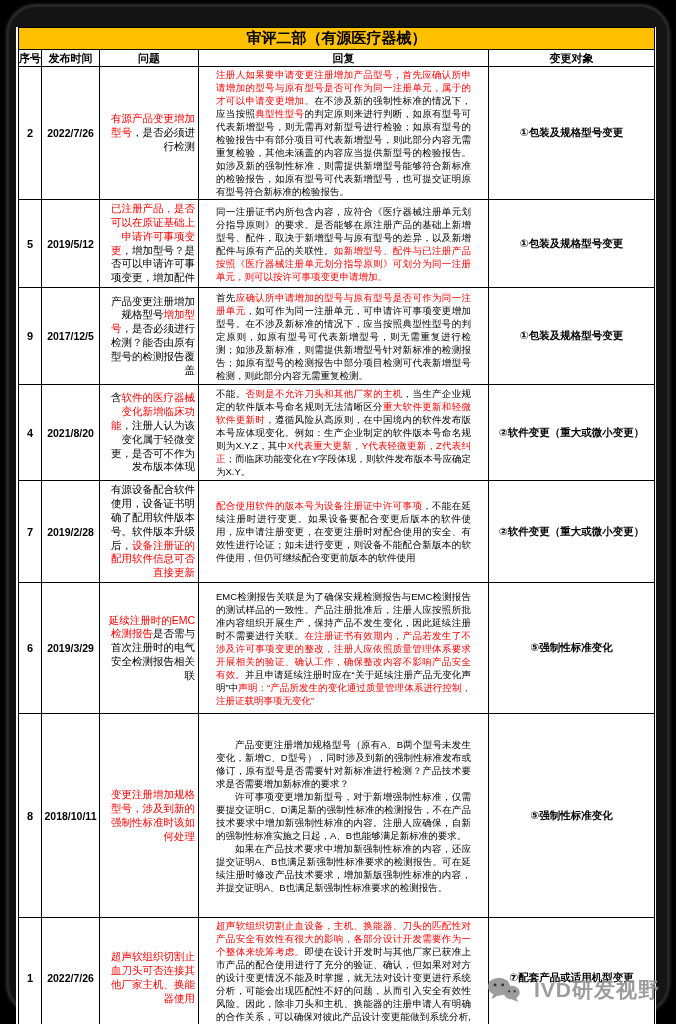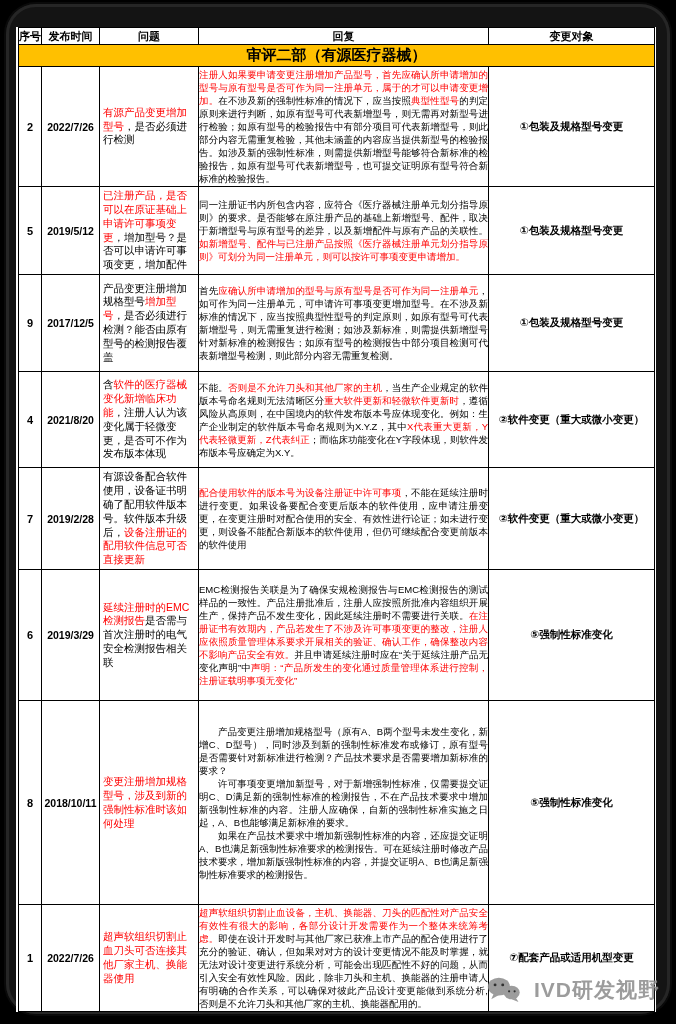--- a/index.html
+++ b/index.html
@@ -10,22 +10,22 @@
            border-radius:30px; background:#141414;
            box-shadow: inset 0 0 0 3px #262626, 0 0 0 2px #0a0a0a; }
   .sheet { position:absolute; left:16px; top:27px; width:640px; background:#ffffff; }
   table { border-collapse:collapse; table-layout:fixed; width:636px; margin:0 2px; }
   td, th { border:1px solid #000; vertical-align:middle; overflow:hidden; }
   .title-cell { background:#FFC000; text-align:center; font-weight:bold;
                 font-size:15px; color:#000; height:20px; padding:1px 0; }
   th { font-size:11px; font-weight:bold; text-align:center; height:17px; background:#fff; color:#000; }
   td.c-num  { text-align:center; font-size:11px; font-weight:bold; color:#000; }
   td.c-date { text-align:center; font-size:10.5px; font-weight:bold; color:#000; padding:0 1px;margin-left:18px; }
-  td.c-q    { font-size:10.5px; line-height:1.32; text-align:left; padding:2px 3px; color:#000; }
-  td.c-r    { font-size:9.5px;  line-height:13px; text-align:justify; padding:1px 0; color:#000; }
+  td.c-q    { font-size:10.5px; line-height:1.32; text-align:right; padding:2px 3px; color:#000; }
+  td.c-r    { font-size:9.5px;  line-height:13px; text-align:justify; padding:1px 17px; color:#000; }
   td.c-t    { font-size:10.5px; font-weight:bold; text-align:center; color:#000; padding:0 2px; }
   .red { color:#FF0000; }
   .blk { color:#000000; }
   .para.indent { text-indent:2em; }
   .watermark { position:absolute; right:16px; top:976px; display:flex; align-items:center;
                gap:13px; color:#8f8f8f; opacity:.88; z-index:5; }
   .watermark .wm-text { font-size:21px; font-weight:bold; letter-spacing:1px;
                         color:#8f8f8f; font-family:"Liberation Sans",sans-serif; }
   .wm-icon { width:34px; height:28px; }
 </style>
@@ -39,28 +39,28 @@
     <table>
       <colgroup>
         <col style="width:23px">
           <col style="width:58px">
           <col style="width:99px">
         <col style="width:290px">
           <col style="width:166px">
       </colgroup>
       <thead>
         <tr>
+          <td class="title-cell" colspan="5">审评二部（有源医疗器械）</td>
+        </tr>
+        <tr>
           <th>序号</th>
           <th>发布时间</th>
           <th>问题</th>
           <th>回复</th>
           <th>变更对象</th>
-        </tr>
-        <tr>
-          <td class="title-cell" colspan="5">审评二部（有源医疗器械）</td>
         </tr>
       </thead>
       <tbody id="rows-body">
           <tr style="height: 118px;">
             <td class="c-num">2</td>
             <td class="c-date">2022/7/26</td>
             <td class="c-q"><span class="red">有源产品变更增加型号</span><span class="blk">，是否必须进行检测</span></td>
             <td class="c-r">
               <div class="para"><span class="red">注册人如果要申请变更注册增加产品型号，首先应确认所申请增加的型号与原有型号是否可作为同一注册单元，属于的才可以申请变更增加。</span><span class="blk">在不涉及新的强制性标准的情况下，应当按照</span><span class="red">典型性型号</span><span class="blk">的判定原则来进行判断，如原有型号可代表新增型号，则无需再对新型号进行检验；如原有型号的检验报告中有部分项目可代表新增型号，则此部分内容无需重复检验，其他未涵盖的内容应当提供新型号的检验报告。如涉及新的强制性标准，则需提供新增型号能够符合新标准的检验报告，如原有型号可代表新增型号，也可提交证明原有型号符合新标准的检验报告。</span></div>
             </td>

